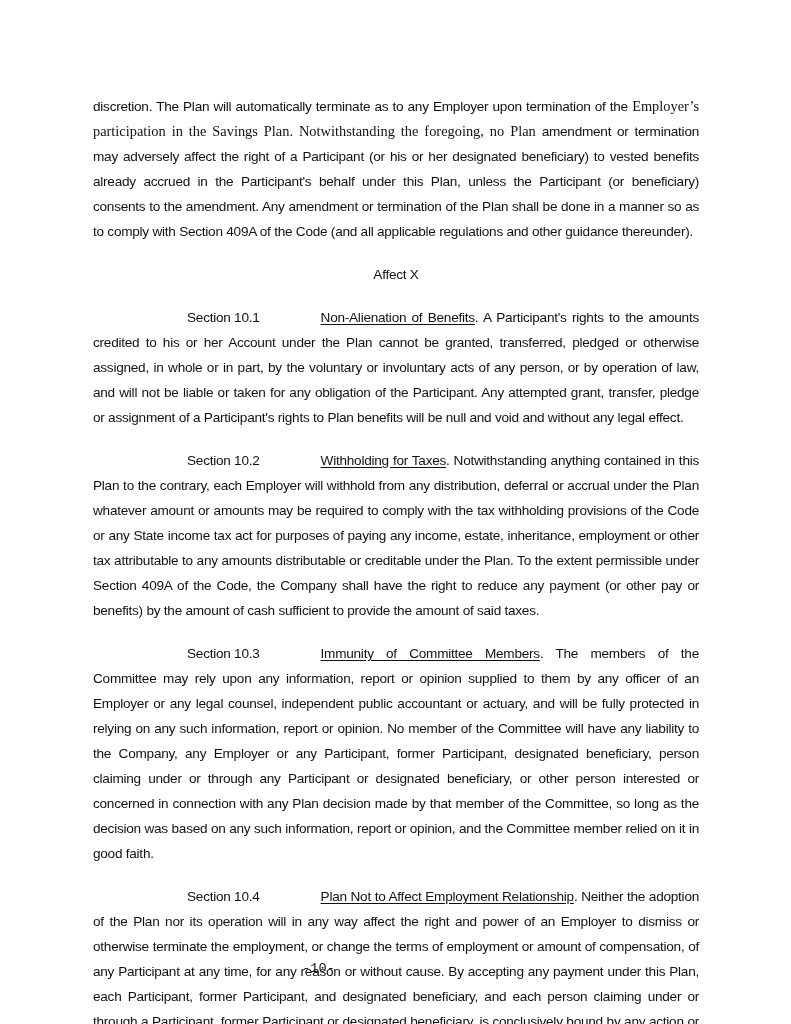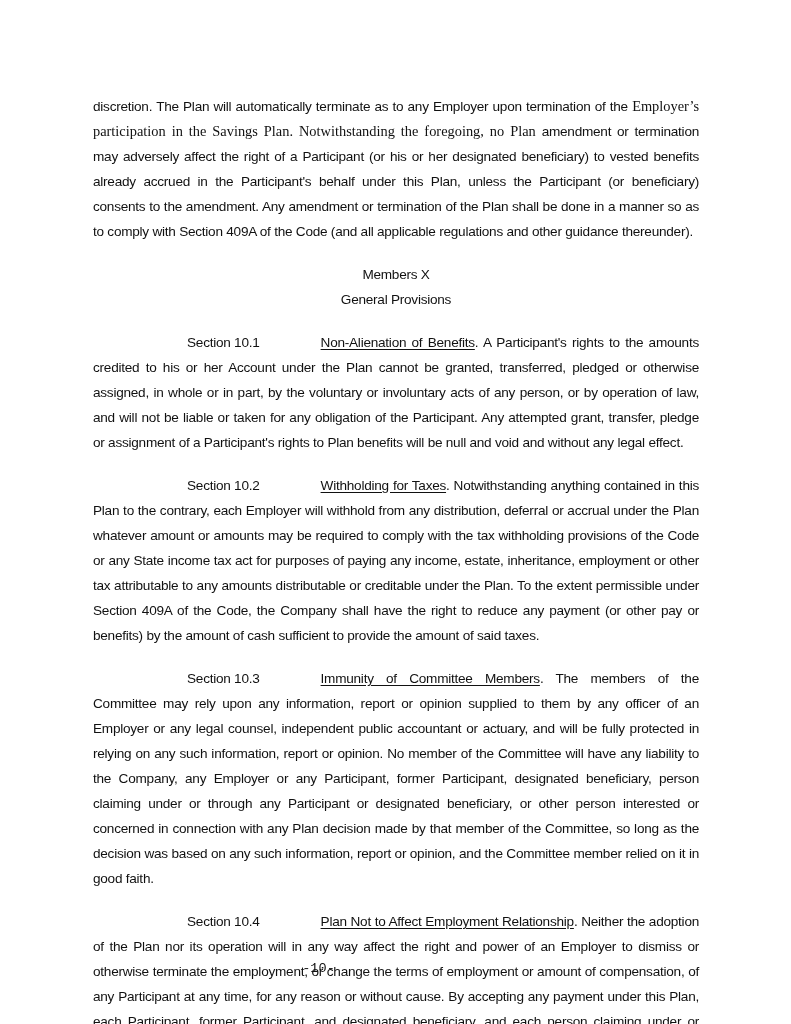--- a/index.html
+++ b/index.html
@@ -72,22 +72,21 @@
 
   <div class="section">
     <p class="para">
       <span>discretion.  The Plan will automatically terminate as to any Employer upon termination of the</span>
       <span class="serif-line">Employer’s participation in the Savings Plan.   Notwithstanding the foregoing, no Plan</span>
       <span>amendment or termination may adversely affect the right of a Participant (or his or her designated beneficiary) to vested benefits already accrued in the Participant's behalf under this Plan, unless the Participant (or beneficiary) consents to the amendment.  Any amendment or termination of the Plan shall be done in a manner so as to comply with Section 409A of the Code (and all applicable regulations and other guidance thereunder).</span>
     </p>
   </div>
 
   <div class="heading-block">
-    <span class="heading-line">Members X</span>
-    <span class="heading-line">General Provisions</span>
+    <span class="heading-line">Affect X</span>
   </div>
 
   <div class="section">
     <p class="para"><span class="sec-num">Section 10.1</span><span class="sec-title">Non-Alienation of Benefits</span><span>.  A Participant's rights to the amounts credited to his or her Account under the Plan cannot be granted, transferred, pledged or otherwise assigned, in whole or in part, by the voluntary or involuntary acts of any person, or by operation of law, and will not be liable or taken for any obligation of the Participant.  Any attempted grant, transfer, pledge or assignment of a Participant's rights to Plan benefits will be null and void and without any legal effect.</span></p>
   </div>
 
   <div class="section">
     <p class="para"><span class="sec-num">Section 10.2</span><span class="sec-title">Withholding for Taxes</span><span>.  Notwithstanding anything contained in this Plan to the contrary, each Employer will withhold from any distribution, deferral or accrual under the Plan whatever amount or amounts may be required to comply with the tax withholding provisions of the Code or any State income tax act for purposes of paying any income, estate, inheritance, employment or other tax attributable to any amounts distributable or creditable under the Plan.  To the extent permissible under Section 409A of the Code, the Company shall have the right to reduce any payment (or other pay or benefits) by the amount of cash sufficient to provide the amount of said taxes.</span></p>
   </div>
 

